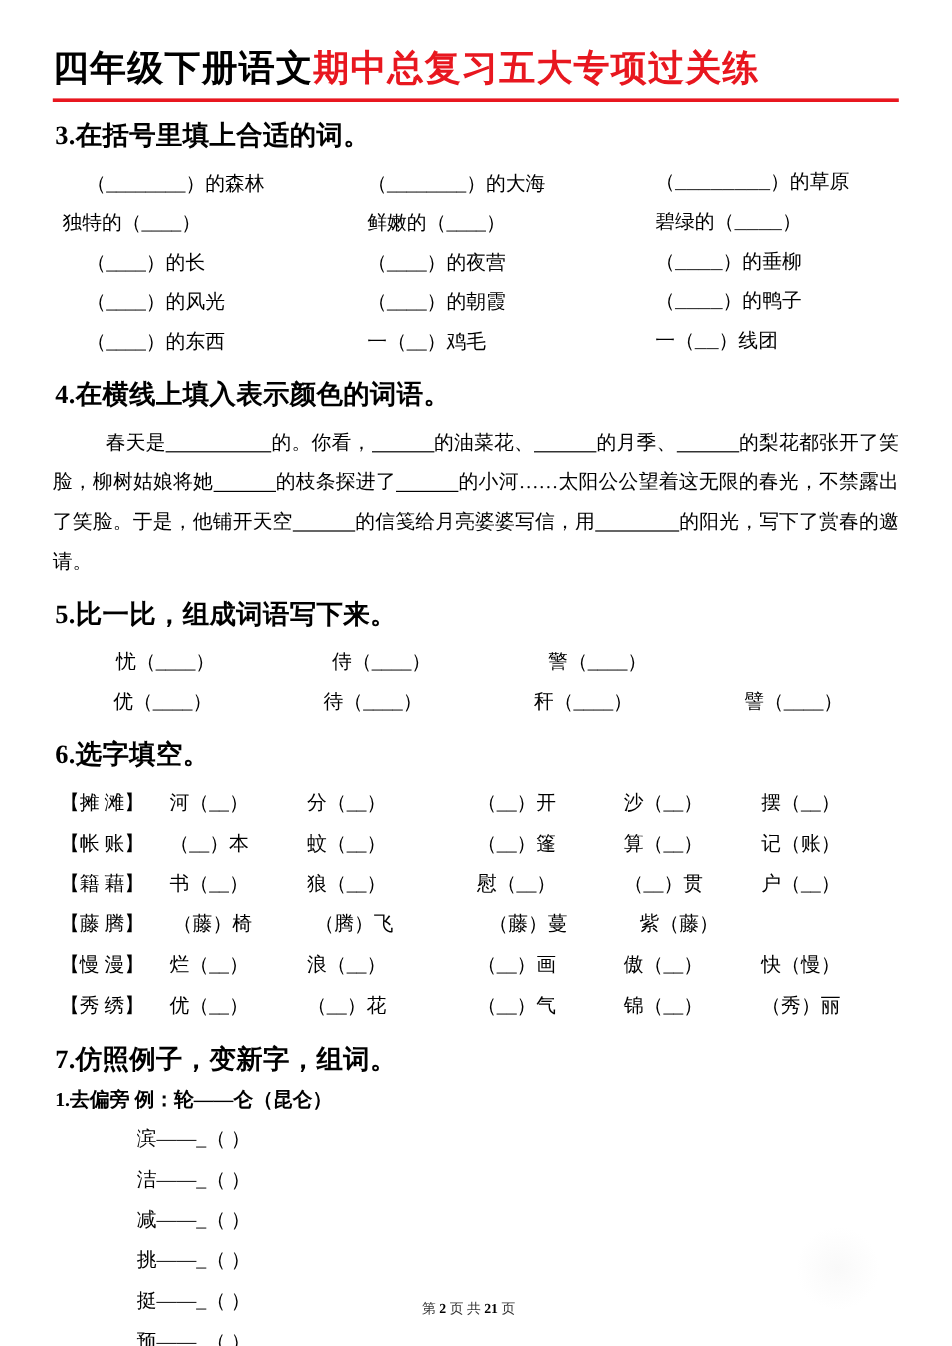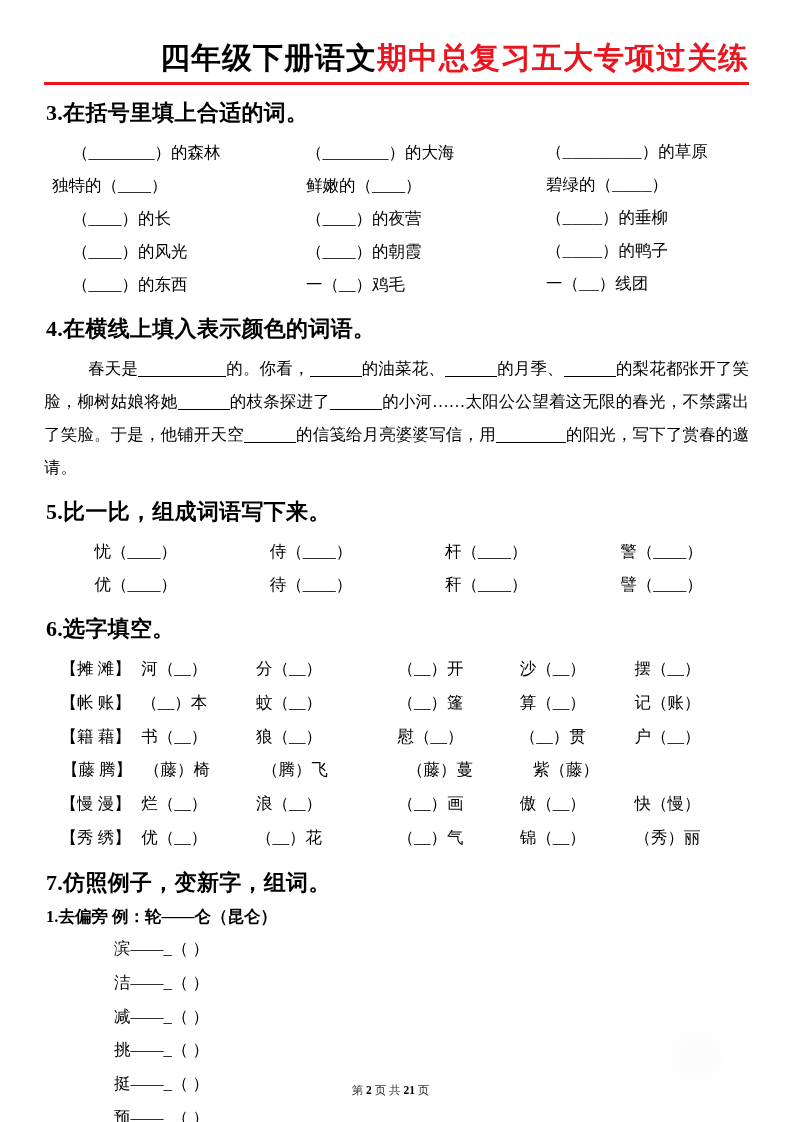--- a/index.html
+++ b/index.html
@@ -15,21 +15,21 @@
     position: relative;
     width: 793px;
     height: 1122px;
     background: #ffffff;
     box-sizing: border-box;
     padding: 34px 44px 0 44px;
     overflow: hidden;
   }
   
   .title-wrap {
-    text-align: right;
+    text-align: left;
     padding-top: 6px;
   }
   .title {
     font-size: 30px;
     font-weight: bold;
     letter-spacing: 1px;
     white-space: nowrap;
     line-height: 1.2;
   }
   .title .seg-black { color: #000000; }
@@ -74,21 +74,21 @@
     text-align: justify;
     text-justify: inter-ideograph;
   }
   .para .indent { display: inline-block; width: 44px; }
   
   .g5 { display: flex; font-size: 16.5px; line-height: 2.0; text-align: center; }
   .g5 .c { white-space: nowrap; width: 180px; }
   .g5 .c:first-child { padding-left: 4px; }
   
   .g6 { display: flex; font-size: 16.5px; line-height: 2.05; }
-  .g6 .pick { width: 100px; padding-left: 6px; box-sizing: border-box; white-space: nowrap; text-align: center; }
+  .g6 .pick { width: 100px; padding-left: 6px; box-sizing: border-box; white-space: nowrap; }
   .g6 .it { width: 118px; white-space: nowrap; }
   .g6 .it.w2 { width: 126px; margin-left: 27px; }
   
   .g7 { display: flex; font-size: 16.5px; line-height: 2.05; padding-left: 70px; flex-direction: column; }
   .g7 .it { width: 230px; white-space: nowrap; }
   
   .footer {
     position: absolute;
     left: 0; right: 12px;
     bottom: 24px;
@@ -150,21 +150,20 @@
 
   <div class="sec-head">4.在横线上填入表示颜色的词语。</div>
   <div class="para">
     <span class="indent"></span><span>春天是</span><span class="u u-xl"></span><span>的。你看，</span><span class="u u-m"></span><span>的油菜花、</span><span class="u u-m"></span><span>的月季、</span><span class="u u-m"></span><span>的梨花都张开了笑脸，柳树姑娘将她</span><span class="u u-m"></span><span>的枝条探进了</span><span class="u u-m"></span><span>的小河……太阳公公望着这无限的春光，不禁露出了笑脸。于是，他铺开天空</span><span class="u u-m"></span><span>的信笺给月亮婆婆写信，用</span><span class="u u-l"></span><span>的阳光，写下了赏春的邀请。</span>
   </div>
 
   <div class="sec-head">5.比一比，组成词语写下来。</div>
   <div class="g5">
     <div class="c">忧（____）</div>
     <div class="c">侍（____）</div>
-    <div class="c">杆（____）</div>
     <div class="c">警（____）</div>
   </div>
   <div class="g5">
     <div class="c">优（____）</div>
     <div class="c">待（____）</div>
     <div class="c">秆（____）</div>
     <div class="c">譬（____）</div>
   </div>
 
   <div class="sec-head">6.选字填空。</div>

